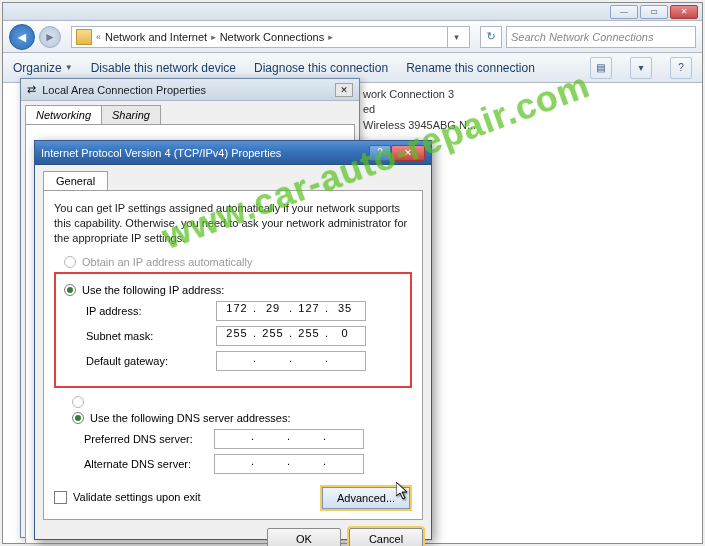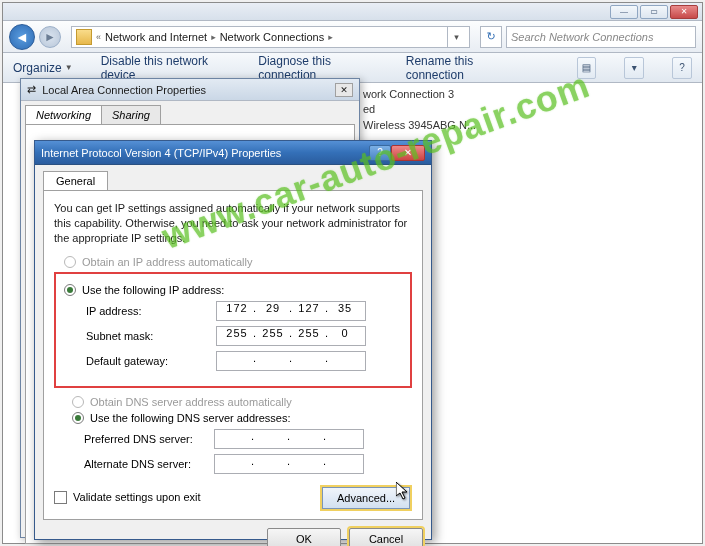--- a/index.html
+++ b/index.html
@@ -15,21 +15,21 @@
 .nav-back { width: 26px; height: 26px; border-radius: 50%; background: radial-gradient(#5a9de0,#2e6bb3); border: 1px solid #2a5c9a; color:#fff; display:flex;align-items:center;justify-content:center;font-size:14px; }
 .nav-fwd { width: 22px; height: 22px; border-radius: 50%; background: radial-gradient(#d9e3ef,#b8c6d8); border:1px solid #9cb0c9;color:#6b7d94;display:flex;align-items:center;justify-content:center;font-size:12px; }
 .crumb-bar { flex: 1; height: 22px; border: 1px solid #b0b8c4; background: #fff; display: flex; align-items: center; padding: 0 4px; gap: 4px; margin: 0 6px; }
 .crumb-icon { width: 16px; height: 16px; background: linear-gradient(#f9dc8b,#e7b84c); border:1px solid #c49a30; }
 .crumb { color: #1a1a1a; }
 .crumb-sep { color: #666; font-size: 9px; }
 .crumb-drop { width: 18px; height: 20px; border-left: 1px solid #b0b8c4; display:flex;align-items:center;justify-content:center;color:#555;font-size:9px; }
 .refresh-btn { width: 22px; height: 22px; border: 1px solid #b0b8c4; background:#fff;display:flex;align-items:center;justify-content:center;color:#2e6bb3;font-size:11px; }
 .search-box { width: 190px; height: 22px; border:1px solid #b0b8c4; background:#fff; display:flex;align-items:center;padding:0 4px;gap:4px;color:#888;font-style:italic; }
 
-.toolbar { height: 30px; background: linear-gradient(#f6f9fc,#e1e8f0); border-bottom:1px solid #b0b8c4; display:flex;align-items:center;padding:0 10px;gap:28px;color:#1e3c6a;font-size:12px; }
+.toolbar { height: 30px; background: linear-gradient(#f6f9fc,#e1e8f0); border-bottom:1px solid #b0b8c4; display:flex;align-items:center;padding:0 10px;gap:18px;color:#1e3c6a;font-size:12px; }
 .toolbar-item { display:flex;align-items:center;gap:3px; }
 .toolbar-drop { font-size:8px;color:#555; }
 .toolbar-spacer { flex: 1; }
 .toolbar-icon-btn { width:22px;height:22px;border:1px solid #b8c6d8;background:linear-gradient(#f5f9fd,#e2eaf3);border-radius:2px;display:flex;align-items:center;justify-content:center;font-size:10px;color:#3b5271; }
 
 .content-pane { position:absolute; top:84px; left:0; right:0; bottom:0; background:#fff; padding:8px 12px;}
 .conn-item { display:flex;gap:8px;position:absolute;left:360px;top:0px; }
 .conn-text { font-size:11px;color:#333;line-height:1.4; }
 
 
@@ -202,21 +202,20 @@
           <span class="oct"></span>
             <span class="dot">.</span>
           <span class="oct"></span>
         </div>
       </div>
     </div>
 
     <div class="dns-group">
       <div class="radio-row">
         <div class="radio disabled"></div>
-        <span class="disabled-text">Obtain DNS server address automatically</span>
       </div>
       <div class="radio-row">
         <div class="radio checked"></div>
         <span>Use the following DNS server addresses:</span>
       </div>
       <div class="ip-row">
         <div class="ip-label">Preferred DNS server:</div>
         <div class="ip-field">
           <span class="oct"></span>
             <span class="dot">.</span>

